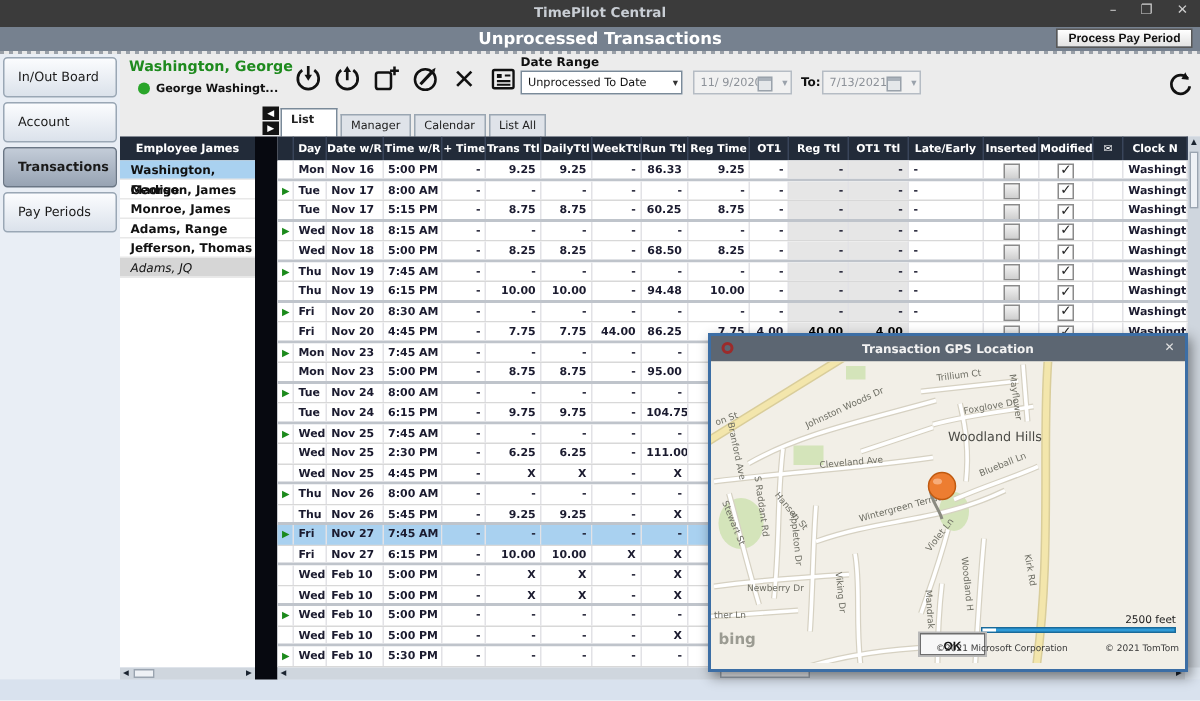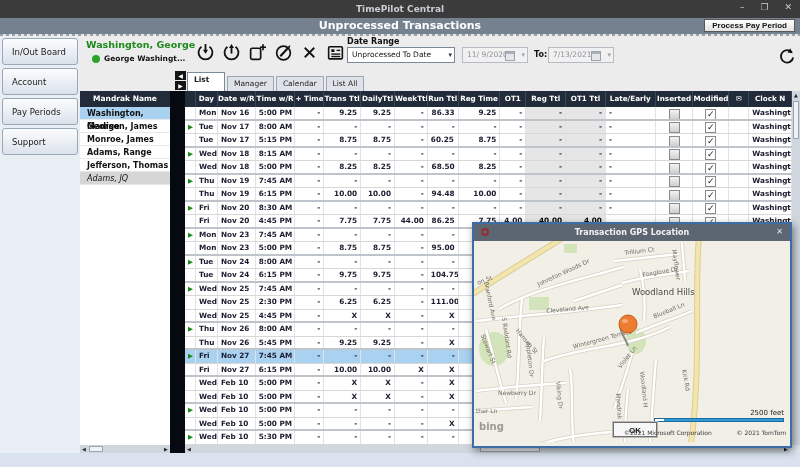--- a/index.html
+++ b/index.html
@@ -125,22 +125,22 @@
 
 <div class="abs headerbar">
   <div class="header-title">Unprocessed Transactions</div>
   <button class="process-btn">Process Pay Period</button>
 </div>
 <div class="abs dashline"></div>
 
 <div class="abs sidebar-zone">
     <div class="sb-btn">In/Out Board</div>
     <div class="sb-btn">Account</div>
+    <div class="sb-btn sel">Transactions</div>
     <div class="sb-btn">Pay Periods</div>
-    <div class="sb-btn">Support</div>
   </div>
 <div class="abs toolbar-zone"></div>
 <div class="abs bottom-strip"></div>
 
 <div class="abs emp-name">Washington, George</div>
 <div class="abs emp-status">
   <div class="dot"></div>
   <span>George Washingt...</span>
 </div>
 
@@ -206,21 +206,21 @@
   <div class="ts-btn">▶</div>
 </div>
 
 <div class="abs tabs">
     <div class="tab active">List</div>
     <div class="tab">Manager</div>
     <div class="tab">Calendar</div>
     <div class="tab">List All</div>
   </div>
 
-<div class="abs emp-header">Mandrak Name</div>
+<div class="abs emp-header">Employee James</div>
 <div class="abs emp-list">
     <div class="emp-row sel">Washington, George</div>
     <div class="emp-row">Madison, James</div>
     <div class="emp-row">Monroe, James</div>
     <div class="emp-row">Adams, Range</div>
     <div class="emp-row">Jefferson, Thomas</div>
     <div class="emp-row inactive">Adams, JQ</div>
   </div>
 <div class="abs dark-strip"></div>
 
@@ -287,21 +287,21 @@
     </div>
     <div class="row sep">
       <div class="td" style="width: 11px; text-align: center;"></div>
       <div class="td" style="width: 22px; text-align: left;">Tue</div>
       <div class="td" style="width: 38px; text-align: left;">Nov 17</div>
       <div class="td" style="width: 40px; text-align: right;">5:15 PM</div>
       <div class="td" style="width: 29px; text-align: right;">-</div>
       <div class="td" style="width: 37px; text-align: right;">8.75</div>
       <div class="td" style="width: 34px; text-align: right;">8.75</div>
       <div class="td" style="width: 33px; text-align: right;">-</div>
-      <div class="td" style="width: 31px; text-align: left;">60.25</div>
+      <div class="td" style="width: 31px; text-align: center;">60.25</div>
       <div class="td" style="width: 42px; text-align: right;">8.75</div>
       <div class="td" style="width: 26px; text-align: right;">-</div>
       <div class="td gray" style="width: 40px; text-align: right;">-</div>
       <div class="td gray" style="width: 40px; text-align: right;">-</div>
       <div class="td" style="width: 50px; text-align: left;">-</div>
       <div class="td" style="width: 38px; text-align: center;"><span class="cb"></span></div>
       <div class="td" style="width: 36px; text-align: center;"><span class="cb checked"></span></div>
       <div class="td" style="width: 20px; text-align: center;"></div>
       <div class="td" style="width: 43px; text-align: left;">Washington</div>
     </div>

